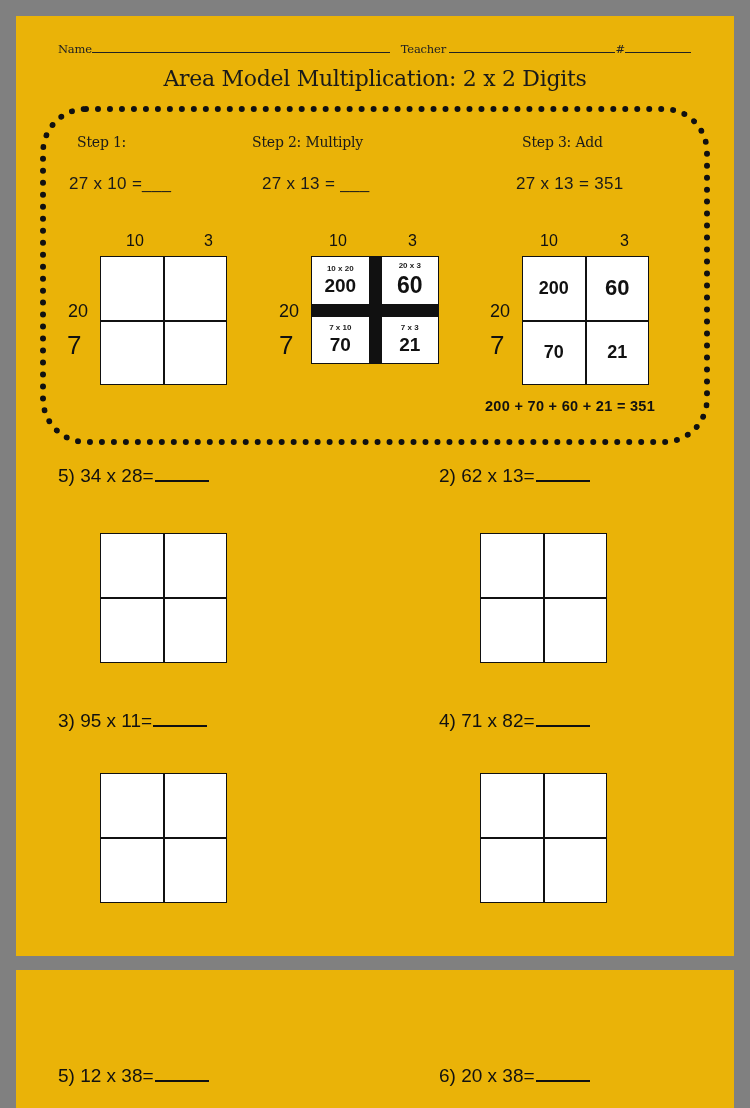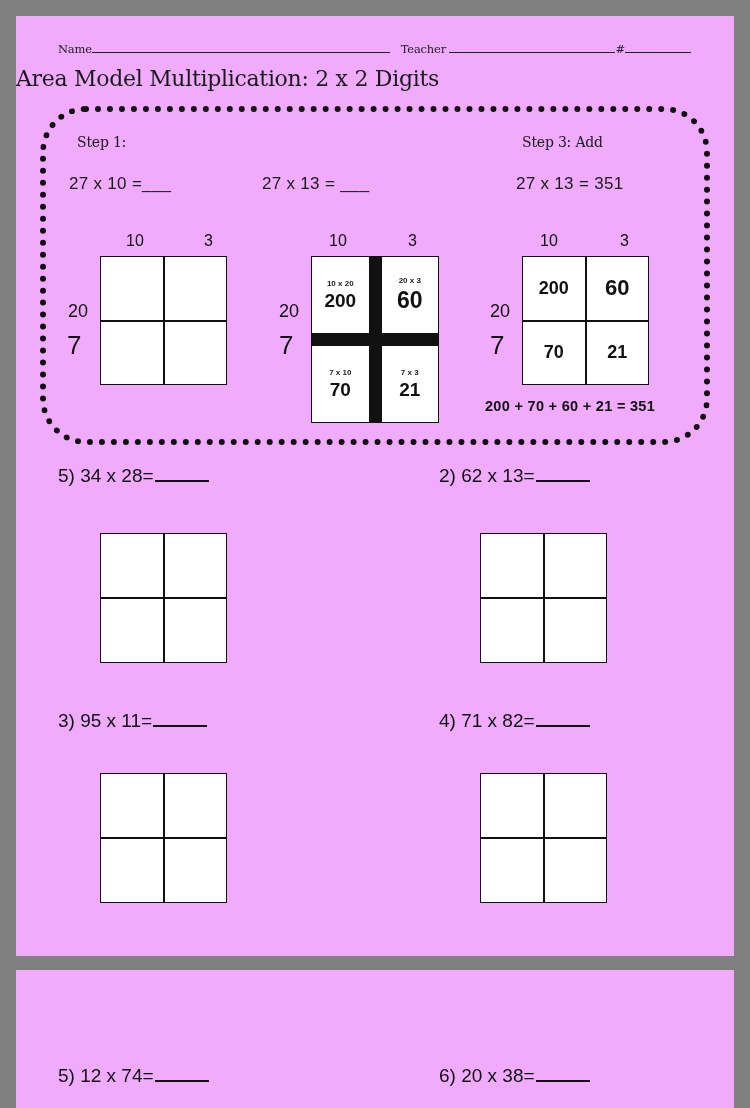--- a/index.html
+++ b/index.html
@@ -4,21 +4,21 @@
 <style>
   html, body { margin:0; padding:0; }
   body {
     width:750px; height:1108px; overflow:hidden;
     background:#808080;
     position:relative;
     font-family:"DejaVu Sans", sans-serif;
     color:#111;
   }
   .page {
-    position:absolute; left:16px; width:718px; background:#f0abfc;
+    position:absolute; left:16px; width:718px; background:#eab308;
   }
   #page1 { top:16px; height:940px; }
   #page2 { top:970px; height:160px; }
 
   .abs { position:absolute; white-space:nowrap; }
 
   
   .hdr { font-family:"DejaVu Serif", serif; font-size:11.5px; letter-spacing:-0.2px; color:#222; }
   .uline { display:inline-block; border-bottom:1px solid #222; height:11px; vertical-align:baseline; }
 
@@ -55,43 +55,44 @@
 
 <div class="page" id="page1">
 
   <div class="abs hdr" style="left:42px; top:25px;">
     <span>Name</span><span class="uline" style="width:298px;"></span>
     <span style="display:inline-block; width:4px;"></span>
     <span>Teacher</span>
     <span class="uline" style="width:166px;"></span><span>#</span><span class="uline" style="width:66px;"></span>
   </div>
 
-  <div class="abs title" style="left:0; width:718px; top:50px;">Area Model Multiplication: 2 x 2 Digits</div>
+  <div class="abs title" style="left:0; width:718px; text-align:center; top:50px;">Area Model Multiplication: 2 x 2 Digits</div>
 
   <div id="example-box"></div>
 
   <div class="abs step-title" style="left:61px; top:118px;">Step 1:</div>
   <div class="abs eq" style="left:53px; top:158px;">27 x 10 =___</div>
   <div class="abs lbl-top" style="left:110px; top:216px;">10</div>
   <div class="abs lbl-top" style="left:188px; top:216px;">3</div>
   <div class="abs lbl-side" style="left:52px; top:253px;">20</div>
   <div class="abs lbl-side-big" style="left:51px; top:314px;">7</div>
   <div class="grid" style="left:84px; top:240px; width:127px; height:129px;">
     <div class="cell"></div>
     <div class="cell"></div>
     <div class="cell"></div>
     <div class="cell"></div>
   </div>
 
+  <div class="abs step-title" style="left:236px; top:118px;">Step 2: Multiply</div>
   <div class="abs eq" style="left:246px; top:158px;">27 x 13 = ___</div>
   <div class="abs lbl-top" style="left:313px; top:216px;">10</div>
   <div class="abs lbl-top" style="left:392px; top:216px;">3</div>
   <div class="abs lbl-side" style="left:263px; top:253px;">20</div>
   <div class="abs lbl-side-big" style="left:263px; top:314px;">7</div>
-  <div class="grid" style="left:295px; top:240px; width:128px; height:167px;gap:13px;">
+  <div class="grid" style="left:295px; top:240px; width:128px; height:108px;gap:13px;">
     <div class="cell">
       <span class="small">10 x 20</span>
       <span class="big" style="font-size:19px;">200</span>
     </div>
     <div class="cell">
       <span class="small">20 x 3</span>
       <span class="big" style="font-size:23px;">60</span>
     </div>
     <div class="cell">
       <span class="small">7 x 10</span>
@@ -162,19 +163,19 @@
     <div class="cell"></div>
     <div class="cell"></div>
     <div class="cell"></div>
     <div class="cell"></div>
   </div>
 </div>
 
 <div class="page" id="page2">
 
   <div class="abs prob" style="left:42px; top:95px;">
-    <span>5) 12 x 74=</span><span class="blank"></span>
+    <span>5) 12 x 38=</span><span class="blank"></span>
   </div>
 
   <div class="abs prob" style="left:423px; top:95px;">
     <span>6) 20 x 38=</span><span class="blank"></span>
   </div>
 </div>
 
 </body></html>

